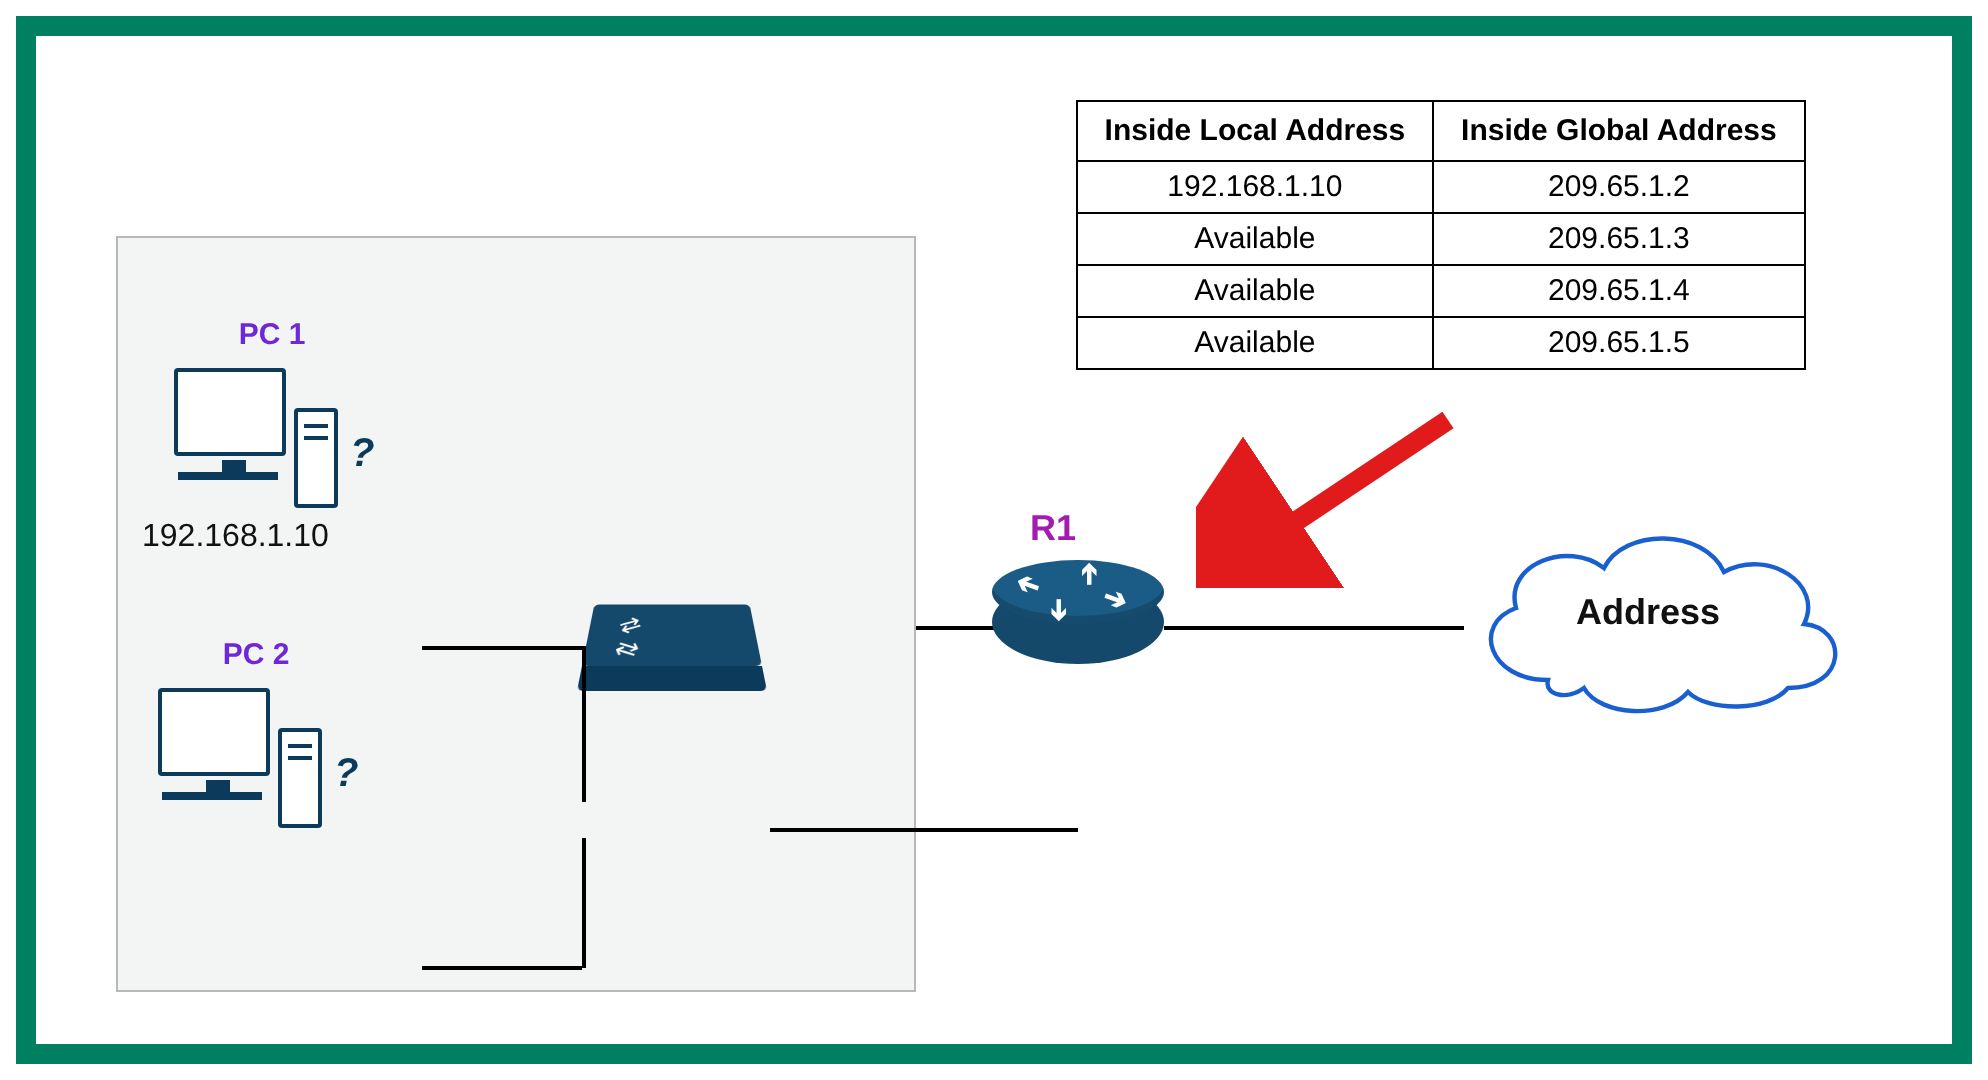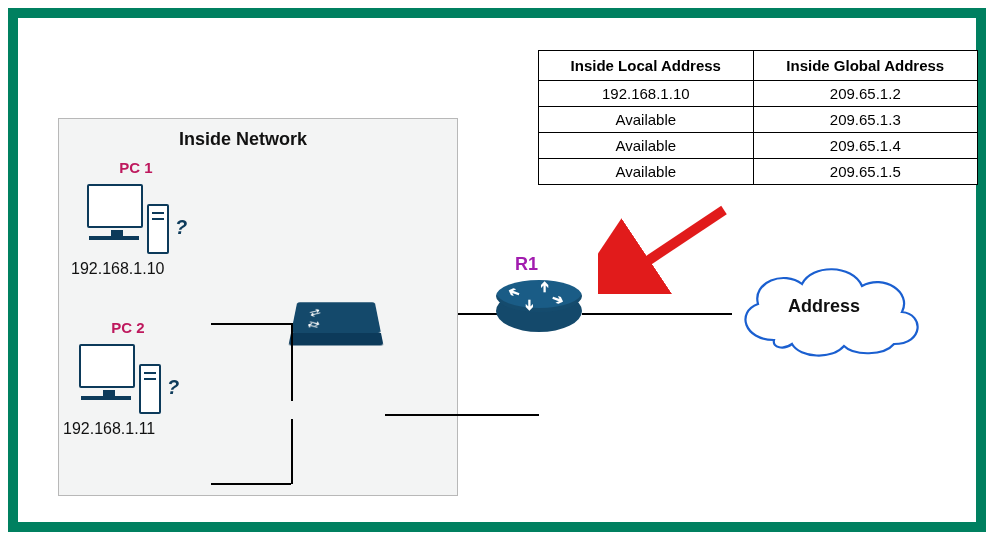--- a/index.html
+++ b/index.html
@@ -35,21 +35,21 @@
   }
   .pc-block {
     position: absolute;
     width: 140px;
   }
   .pc1 { left: 22px; top: 40px; }
   .pc2 { left: 14px; top: 200px; }
   .pc-label {
     font-size: 15px;
     font-weight: bold;
-    color: #be185d;
+    color: #6d28d9;
     text-align: center;
     margin-bottom: 2px;
     margin-left: -30px;
   }
   .pc-icon { position: relative; width: 110px; height: 80px; }
   .pc-monitor {
     position: absolute;
     left: 6px; top: 6px;
     width: 56px; height: 44px;
     border: 2px solid #0c3a5a;
@@ -198,21 +198,21 @@
     top: 278px;
     font-size: 18px;
     font-weight: bold;
     color: #111;
   }
 
   .nat-table {
     position: absolute;
     left: 520px;
     top: 32px;
-    width: 440px;
+    width: 365px;
     border-collapse: collapse;
     background: #fff;
     font-size: 15px;
   }
   .nat-table th, .nat-table td {
     border: 1.5px solid #000;
     padding: 4px 6px;
     text-align: center;
   }
   .nat-table th { font-weight: bold; padding: 6px 6px; }
@@ -226,42 +226,40 @@
     pointer-events: none;
   }
 
 </style>
 </head>
 <body>
 
 <div class="outer-border">
 
   <div class="inside-network-box">
-    <div class="inside-title">Inside Network</div>
 
     <div class="pc-block pc1">
       <div class="pc-label">PC 1</div>
       <div class="pc-icon">
         <div class="pc-monitor"></div>
         <div class="pc-stand"></div>
         <div class="pc-tower"></div>
         <div class="pc-qmark">?</div>
       </div>
       <div class="pc-ip">192.168.1.10</div>
     </div>
 
     <div class="pc-block pc2">
       <div class="pc-label">PC 2</div>
       <div class="pc-icon">
         <div class="pc-monitor"></div>
         <div class="pc-stand"></div>
         <div class="pc-tower"></div>
         <div class="pc-qmark">?</div>
       </div>
-      <div class="pc-ip">192.168.1.11</div>
     </div>
 
     <div class="switch">
       <div class="switch-body">
         <span class="switch-arrow sa1">⇄</span>
         <span class="switch-arrow sa3">⇄</span>
       </div>
     </div>
 
     <div class="line l-pc1-h"></div>

